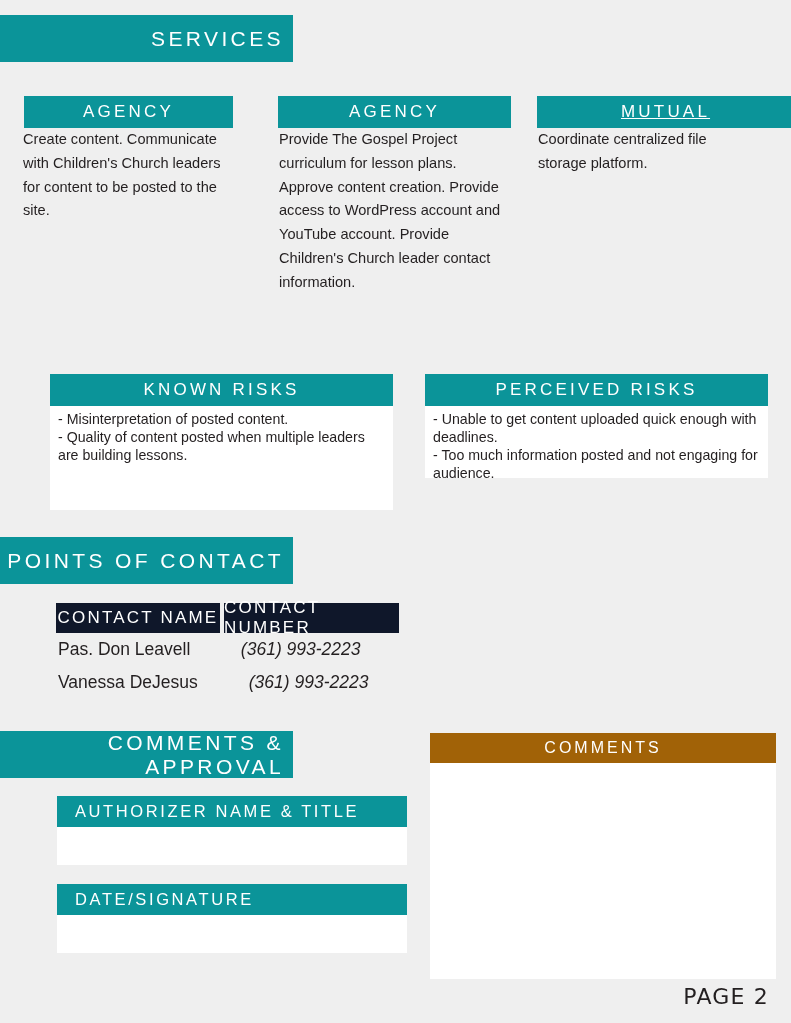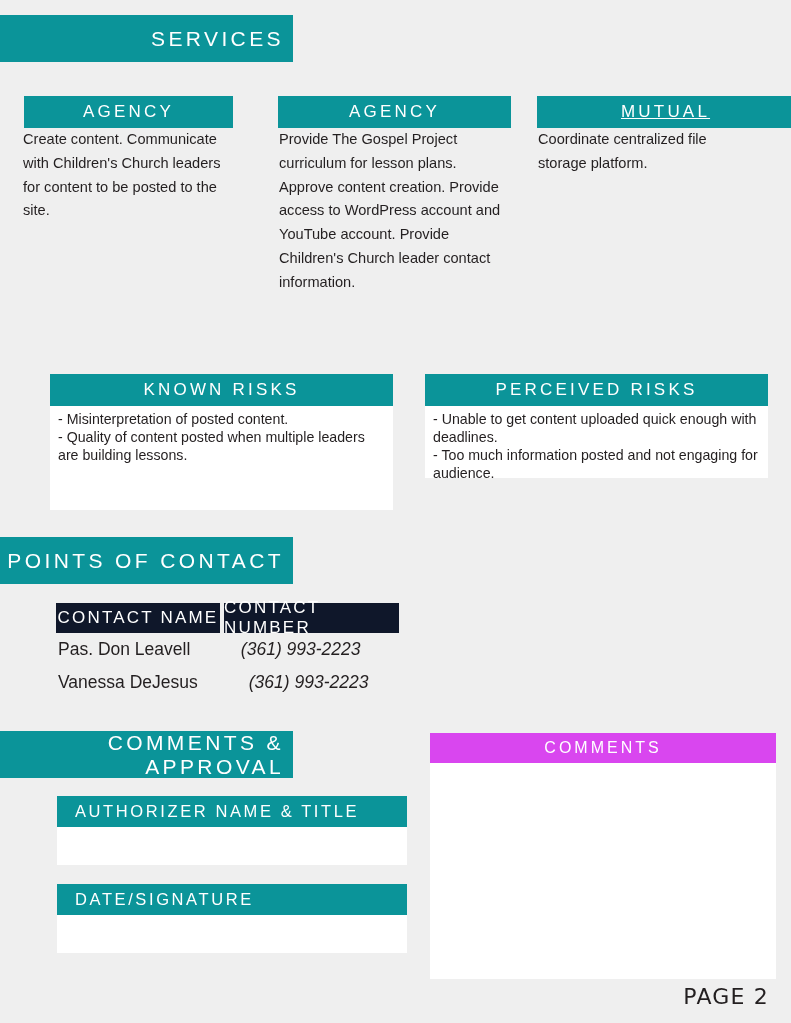--- a/index.html
+++ b/index.html
@@ -164,21 +164,21 @@
   
   .comments-panel {
     position: absolute;
     left: 430px;
     top: 733px;
     width: 346px;
     background: #ffffff;
   }
   .comments-head {
     height: 30px;
-    background: #d946ef;
+    background: #a16207;
     color: #fff;
     display: flex;
     align-items: center;
     justify-content: center;
   }
   .comments-head span {
     font-size: 16px;
     letter-spacing: 3px;
   }
   .comments-body {

